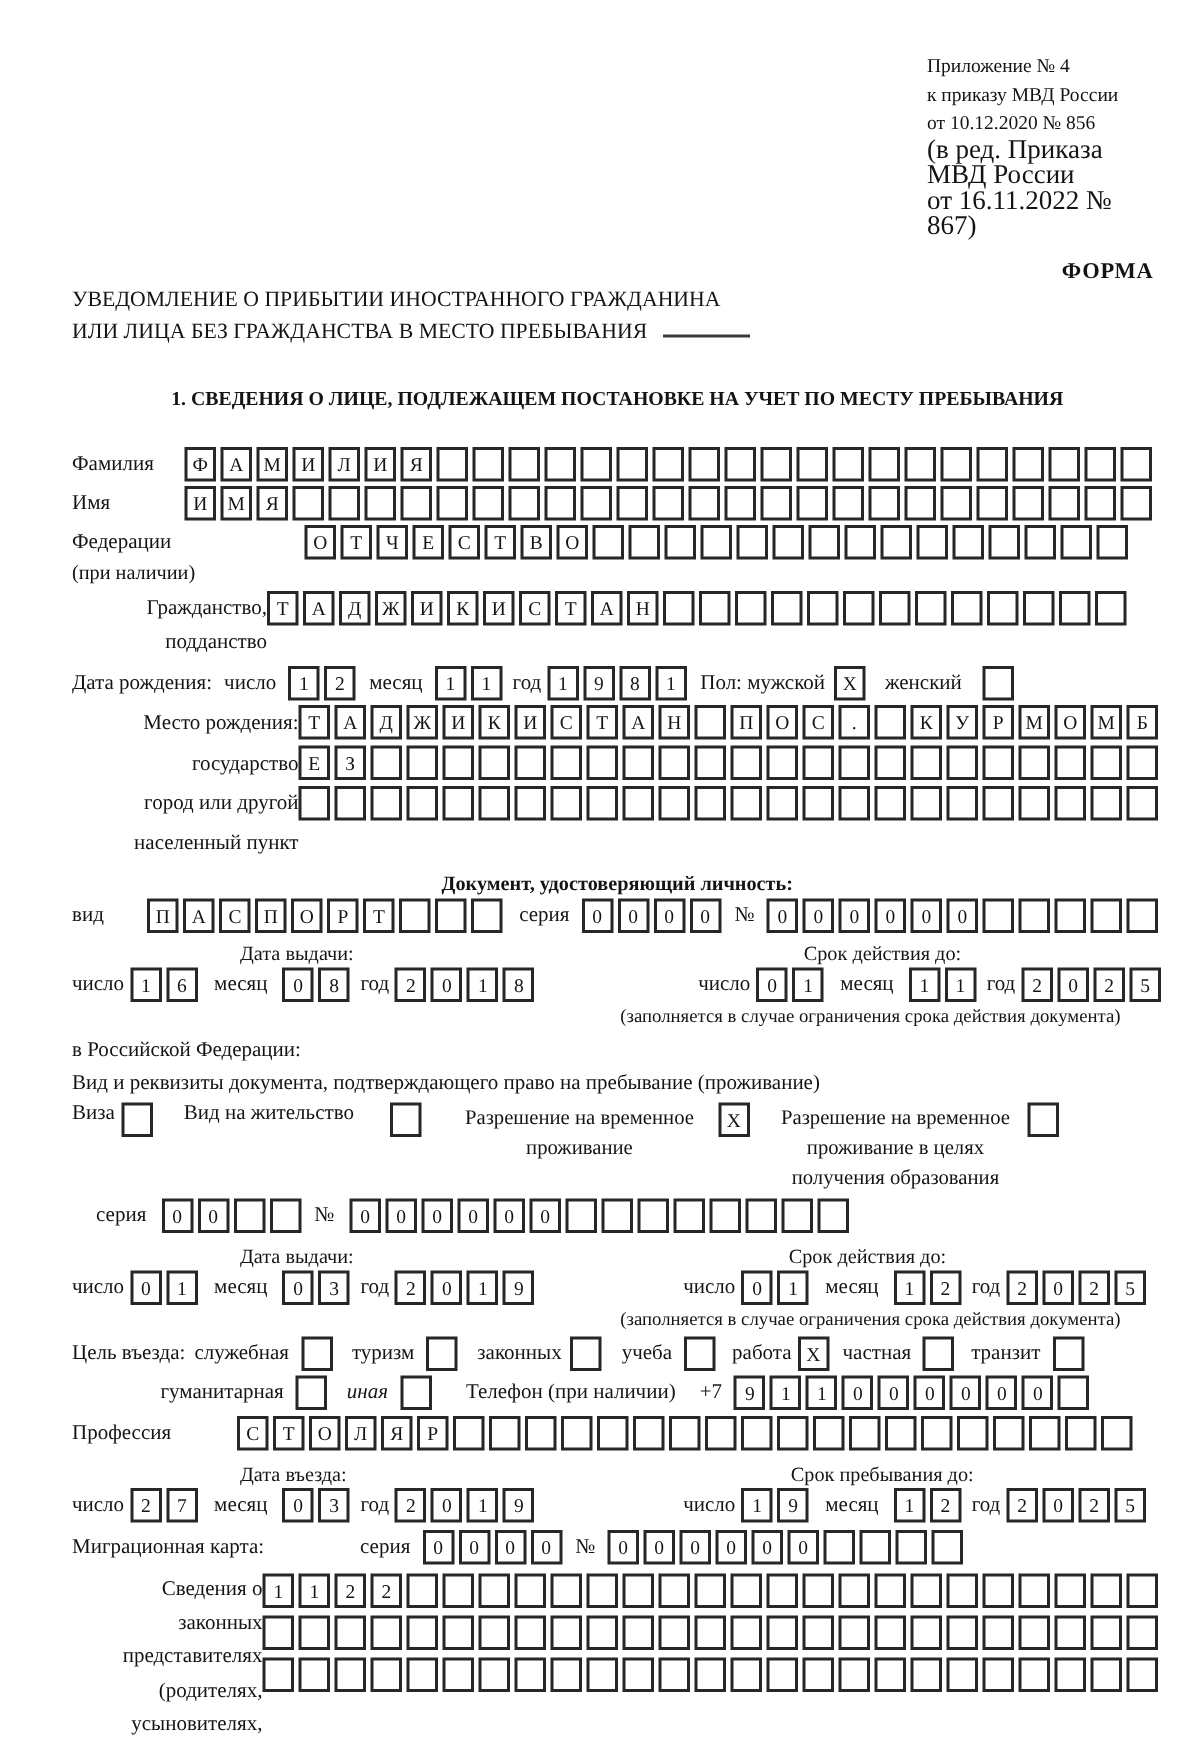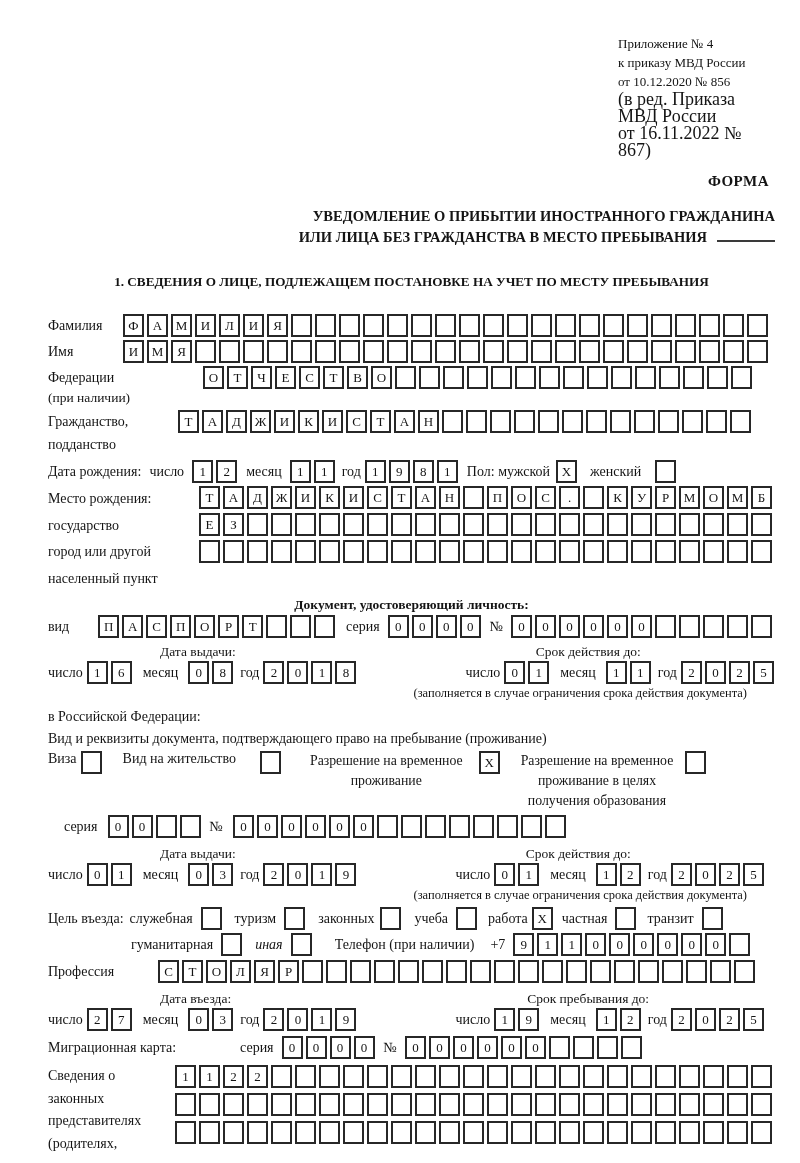--- a/index.html
+++ b/index.html
@@ -5,27 +5,27 @@
   html,body{margin:0;padding:0;background:#ffffff;}
   .page{
     width:800px;height:1163px;box-sizing:border-box;
     padding:34px 25px 0 48px;position:relative;overflow:hidden;
     background:#ffffff;color:#141414;
     font-family:"Liberation Serif","DejaVu Serif",serif;
   }
   .hdr{margin-left:570px;font-size:13px;line-height:19px;}
   .hdr-sub{margin-left:570px;font-size:18px;line-height:17px;}
   .forma{margin-top:14px;text-align:right;padding-right:6px;font-weight:bold;font-size:15px;letter-spacing:.5px;}
-  .title{margin-top:16px;text-align:right;font-weight:bold;font-size:14.5px;line-height:21px;}
+  .title{text-align:left;font-weight:normal;font-size:14.5px;line-height:21px;}
   .title-underline{display:inline-block;width:58px;border-bottom:2px solid #3a3a3a;height:12px;margin-left:10px;}
   .sect{margin-top:26px;text-align:center;font-weight:bold;font-size:13.2px;}
   .row{display:flex;align-items:center;margin-top:3px;}
   .row-top{display:flex;align-items:flex-start;margin-top:3px;}
   .lbl{font-size:14px;white-space:nowrap;}
-  .ml-lbl{font-size:14px;white-space:pre-line;}
+  .ml-lbl{font-size:14px;white-space:pre-line;text-align:right;}
   .cells{display:inline-flex;}
   .cell{
     width:17px;height:19px;border:2px solid #272727;margin-right:3px;
     display:inline-flex;align-items:center;justify-content:center;
     font-size:13px;line-height:19px;background:#fff;flex:0 0 auto;
   }
   .subhead-row{display:flex;font-size:13.5px;}
   .note{font-size:12.5px;text-align:right;margin-right:28px;}
   .center-b{font-weight:bold;font-size:13.5px;text-align:center;}
   .intro{font-size:14px;}
@@ -506,21 +506,21 @@
     <span class="cells" style="margin-left:8px;">
         <span class="cell"></span>
       </span>
     <span class="lbl" style="margin-left:8px;">транзит</span>
     <span class="cells" style="margin-left:8px;">
         <span class="cell"></span>
       </span>
   </div>
 
   <div class="row" style="margin-top:3px;">
-    <span class="lbl" style="margin-left:83px;">гуманитарная</span>
+    <span class="lbl" style="margin-left:59px;">гуманитарная</span>
     <span class="cells" style="margin-left:8px;">
         <span class="cell"></span>
       </span>
     <span class="lbl" style="margin-left:10px;font-style:italic;">иная</span>
     <span class="cells" style="margin-left:8px;">
         <span class="cell"></span>
       </span>
     <span class="lbl" style="margin-left:20px;">Телефон (при наличии)</span>
     <span class="lbl" style="margin-left:16px;">+7</span>
     <span class="cells" style="margin-left:8px;">

